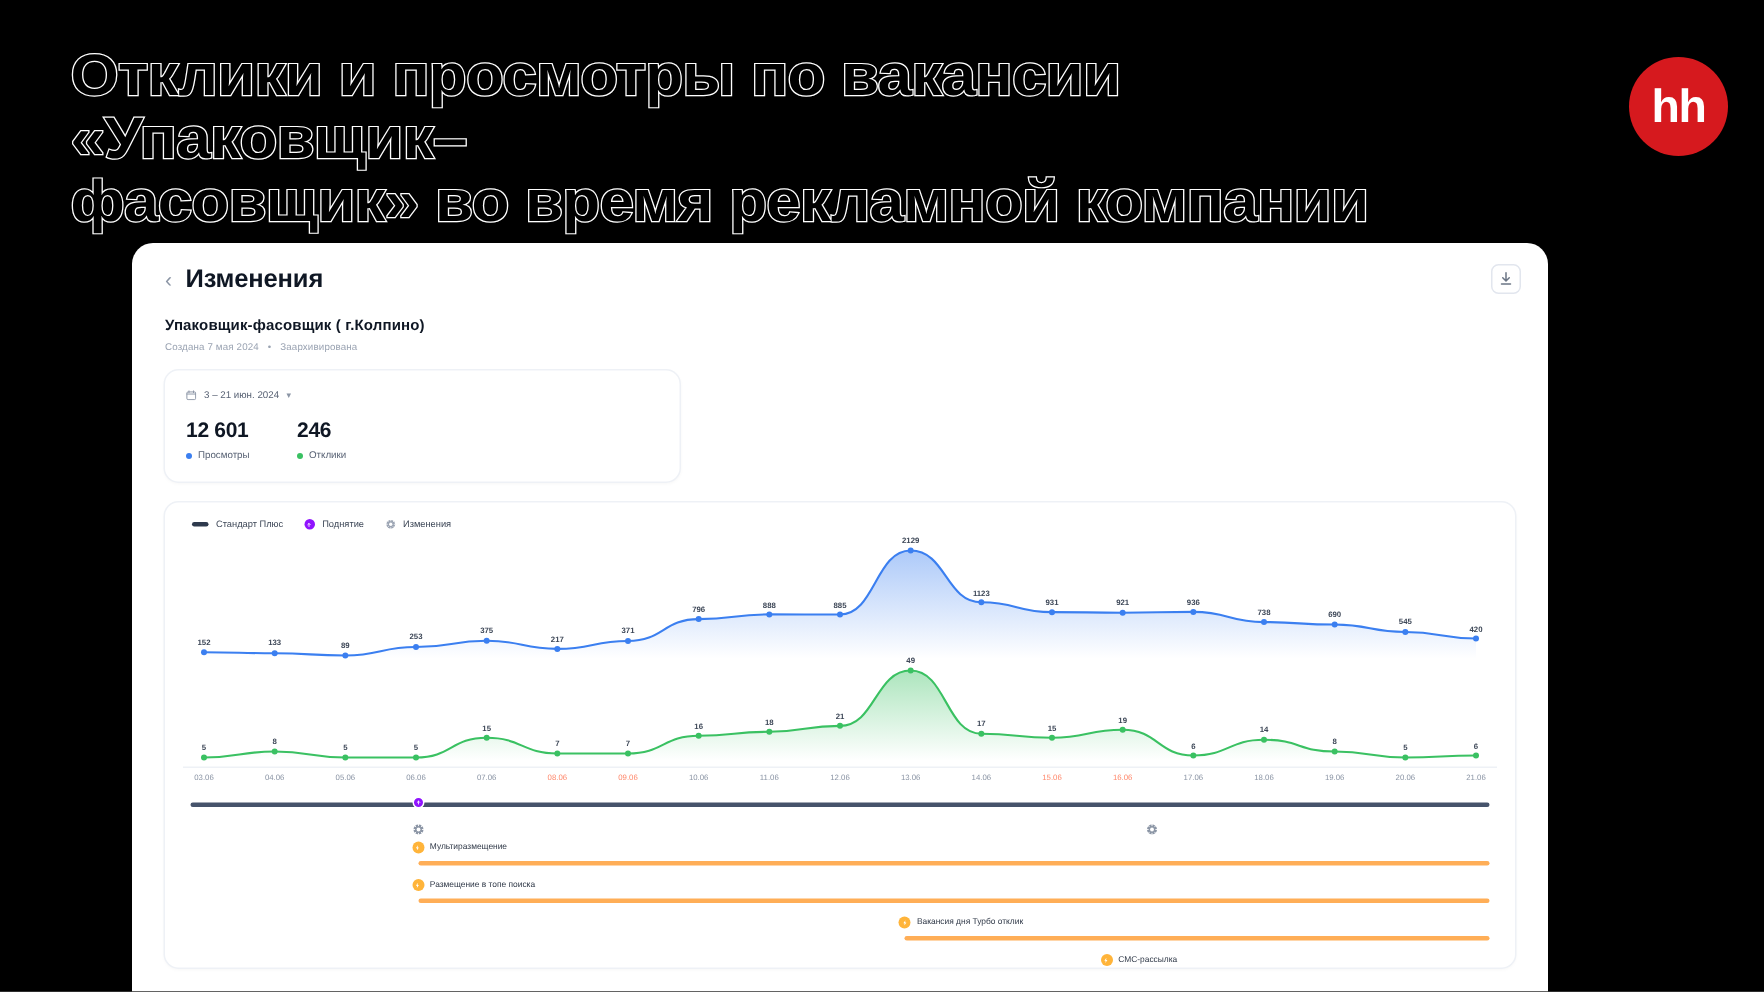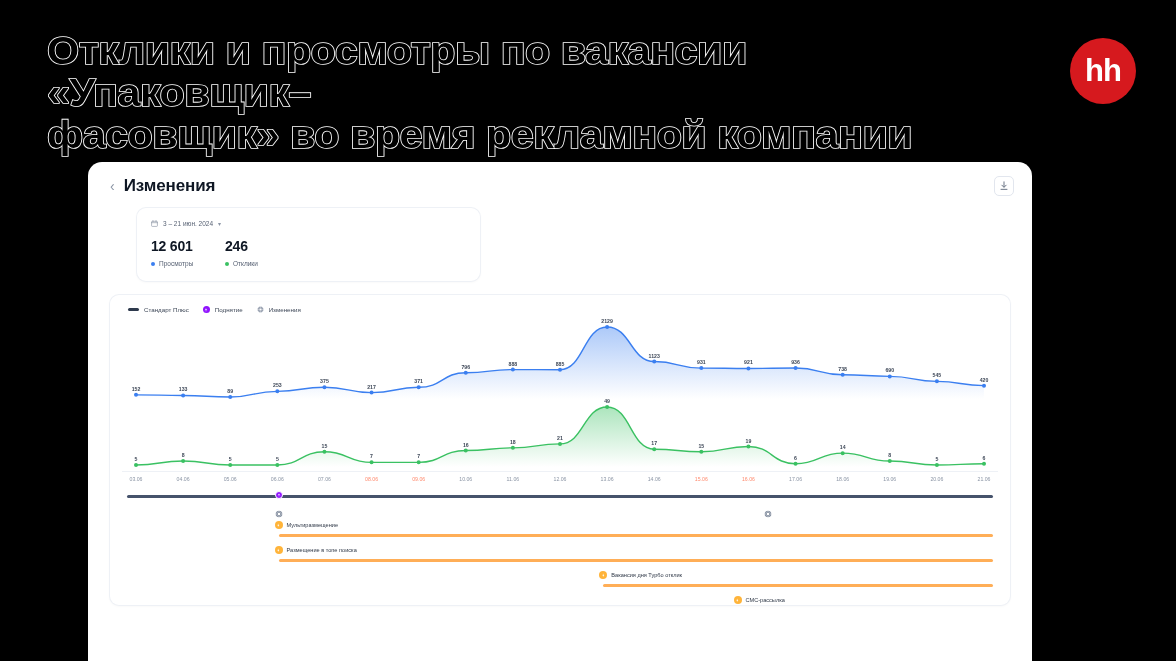--- a/index.html
+++ b/index.html
@@ -25,21 +25,21 @@
     -webkit-text-stroke: 1.6px #ffffff;
     paint-order: stroke fill;
     transform: scaleX(1.06);
     transform-origin: left top;
     white-space: pre-line;
   }
 
   
   .hh-logo {
     position: absolute;
-    right: 40px; top: 38px;
+    right: 24px; top: 38px;
     width: 66px; height: 66px;
     border-radius: 50%;
     background: #d6191e;
     display: flex; align-items: center; justify-content: center;
   }
   .hh-logo span {
     color: #fff; font-size: 31px; font-weight: 700;
     letter-spacing: -1px; line-height: 1; margin-top: -2px;
   }
 
@@ -68,21 +68,21 @@
     background: #fff; display: flex; align-items: center; justify-content: center;
   }
   .dl-btn svg { width: 10px; height: 10px; }
 
   .vacancy-block { padding: 16px 22px 0 22px; }
   .vacancy-title { font-size: 10px; font-weight: 700; color: #0f1724; letter-spacing: 0.1px; }
   .vacancy-meta { font-size: 6.5px; color: #9aa3b2; margin-top: 5px; letter-spacing: 0.1px; }
   .vacancy-meta .dot { margin: 0 4px; }
 
   
-  .kpi-row { display: flex; gap: 12px; padding: 12px 22px 0 22px; margin-left: 27px; }
+  .kpi-row { display: flex; gap: 12px; padding: 12px 22px 0 22px; }
   .kpi-card {
     background: #fff; border-radius: 9px;
     box-shadow: 0 0 0 1px #eef1f6, 0 1px 3px rgba(16,24,40,.05);
     padding: 12px 14px 14px 14px;
   }
   .kpi-main { width: 343px; }
   .kpi-quality { width: 152px; }
 
   .daterange { display: flex; align-items: center; gap: 5px; font-size: 6.5px; color: #586274; }
   .daterange .cal { width: 7px; height: 7px; }
@@ -174,20 +174,28 @@
       <span class="back-chevron">‹</span>
       <div class="page-title">Изменения</div>
       <div class="head-spacer"></div>
       <div class="dl-btn">
         <svg viewBox="0 0 12 12">
           <path d="M6 1v6M3.4 5L6 7.6 8.6 5M2.4 10h7.2" fill="none" stroke="#6b7585" stroke-width="1.2" stroke-linecap="round" stroke-linejoin="round"></path>
         </svg>
       </div>
     </div>
 
+    <div class="vacancy-block">
+      <div class="vacancy-title">Упаковщик-фасовщик ( г.Колпино)</div>
+      <div class="vacancy-meta">
+        <span>Создана 7 мая 2024</span>
+        <span class="dot">•</span>
+        <span>Заархивирована</span>
+      </div>
+    </div>
 
     <div class="kpi-row">
 
       <div class="kpi-card kpi-main">
         <div class="daterange">
           <svg class="cal" viewBox="0 0 12 12">
             <rect x="1" y="2.2" width="10" height="8.8" rx="1.4" fill="none" stroke="#8b95a5" stroke-width="1.1"></rect>
             <path d="M3.4 1v2M8.6 1v2M1 4.6h10" stroke="#8b95a5" stroke-width="1.1" stroke-linecap="round"></path>
           </svg>
           <span>3 – 21 июн. 2024</span>

